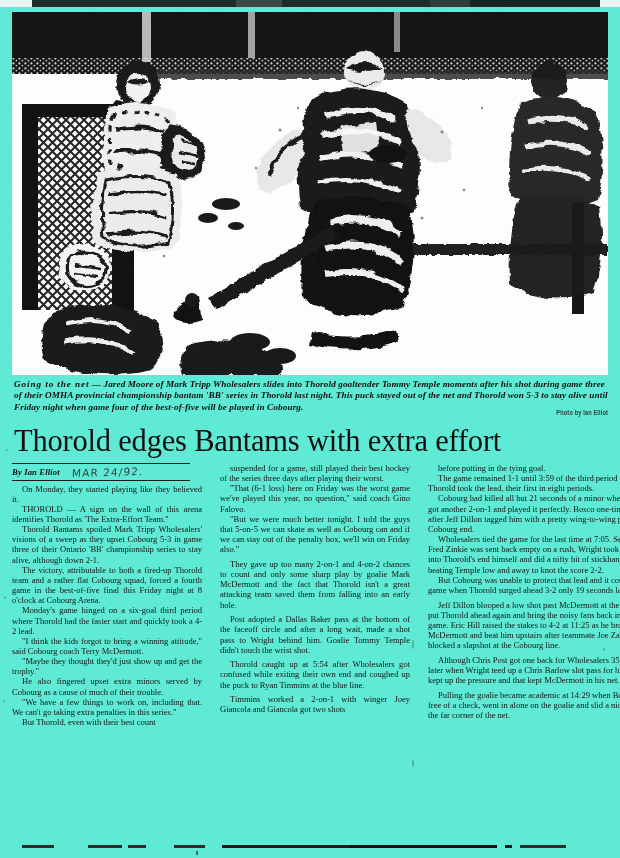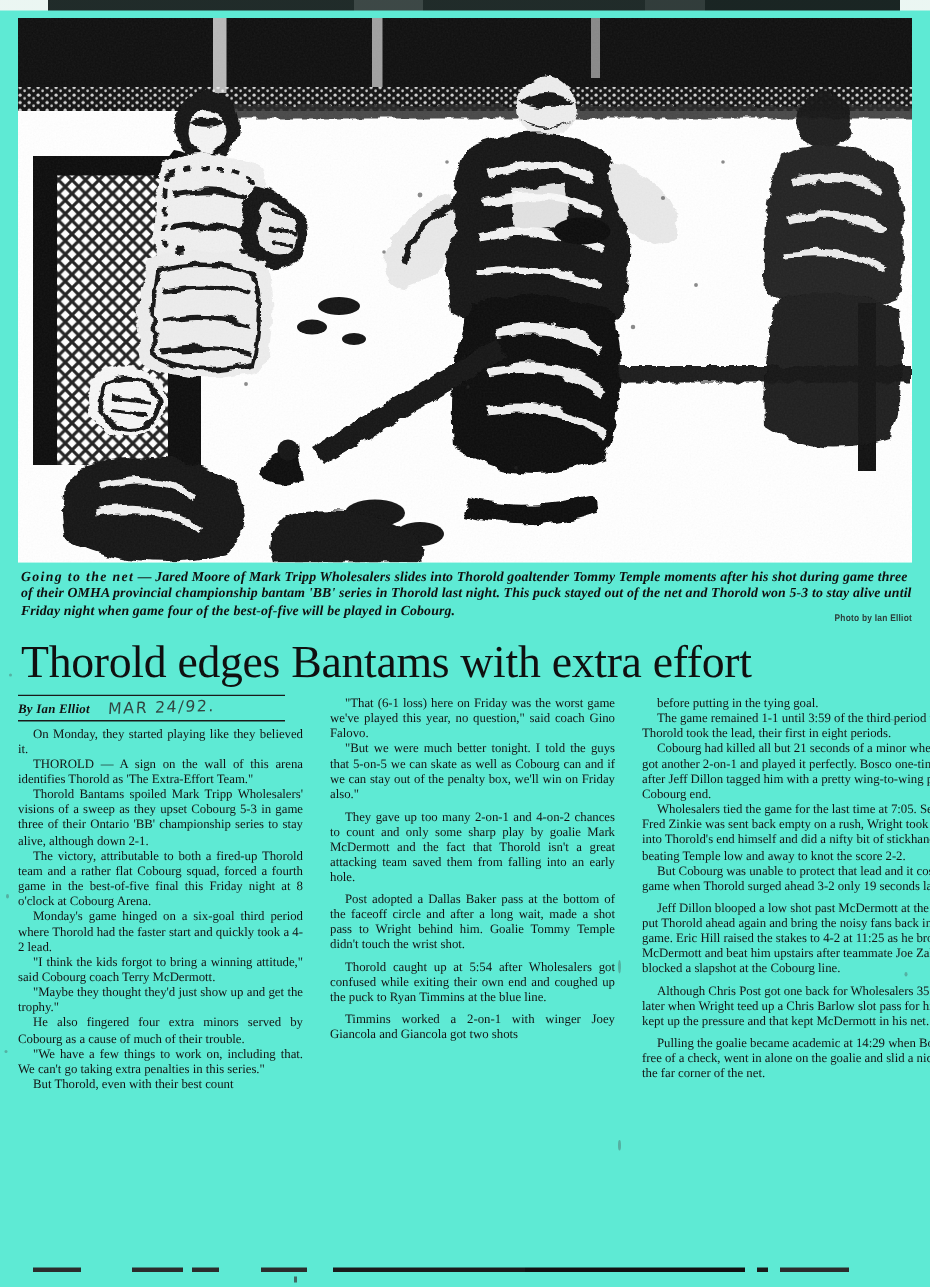--- a/index.html
+++ b/index.html
@@ -400,28 +400,29 @@
       </div>
       <div class="byline-rule-bot"></div>
       <div class="body-text">
         <p>On Monday, they started playing like they believed it.</p>
         <p>THOROLD — A sign on the wall of this arena identifies Thorold as 'The Extra-Effort Team."</p>
         <p>Thorold Bantams spoiled Mark Tripp Wholesalers' visions of a sweep as they upset Cobourg 5-3 in game three of their Ontario 'BB' championship series to stay alive, although down 2-1.</p>
         <p>The victory, attributable to both a fired-up Thorold team and a rather flat Cobourg squad, forced a fourth game in the best-of-five final this Friday night at 8 o'clock at Cobourg Arena.</p>
         <p>Monday's game hinged on a six-goal third period where Thorold had the faster start and quickly took a 4-2 lead.</p>
         <p>"I think the kids forgot to bring a winning attitude," said Cobourg coach Terry McDermott.</p>
         <p>"Maybe they thought they'd just show up and get the trophy."</p>
-        <p>He also fingered four extra minors served by Cobourg as a cause of much of their trouble.</p>
+        <p>He also fingered upset extra minors served by Cobourg as a cause of much of their trouble.</p>
         <p>"We have a few things to work on, including that. We can't go taking extra penalties in this series."</p>
         <p>But Thorold, even with their best count</p>
       </div>
     </div>
 
     <div class="col c2">
       <div class="body-text">
+        <p>suspended for a game, still played their best hockey of the series three days after playing their worst.</p>
         <p>"That (6-1 loss) here on Friday was the worst game we've played this year, no question," said coach Gino Falovo.</p>
         <p>"But we were much better tonight. I told the guys that 5-on-5 we can skate as well as Cobourg can and if we can stay out of the penalty box, we'll win on Friday also."</p>
         <p class="sp">They gave up too many 2-on-1 and 4-on-2 chances to count and only some sharp play by goalie Mark McDermott and the fact that Thorold isn't a great attacking team saved them from falling into an early hole.</p>
         <p class="sp">Post adopted a Dallas Baker pass at the bottom of the faceoff circle and after a long wait, made a shot pass to Wright behind him. Goalie Tommy Temple didn't touch the wrist shot.</p>
         <p class="sp">Thorold caught up at 5:54 after Wholesalers got confused while exiting their own end and coughed up the puck to Ryan Timmins at the blue line.</p>
         <p class="sp">Timmins worked a 2-on-1 with winger Joey Giancola and Giancola got two shots</p>
       </div>
     </div>
 
     <div class="col c3">

